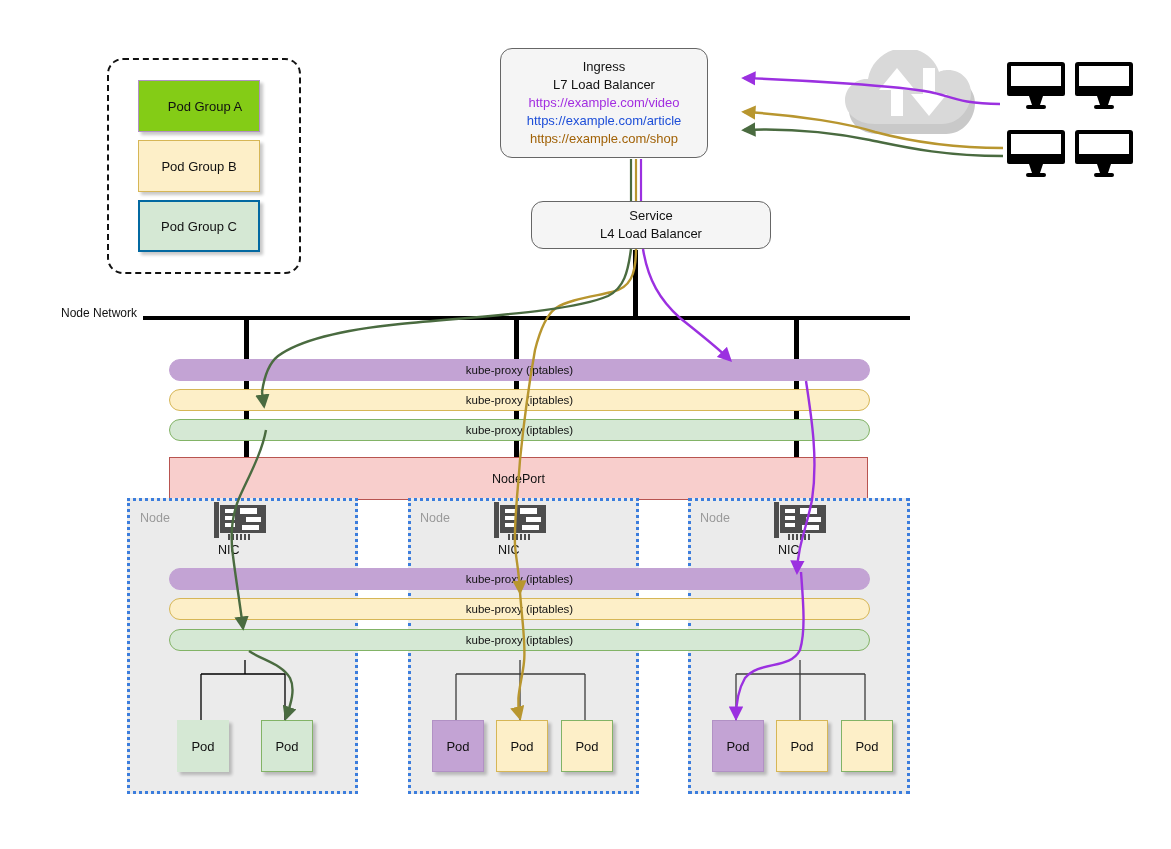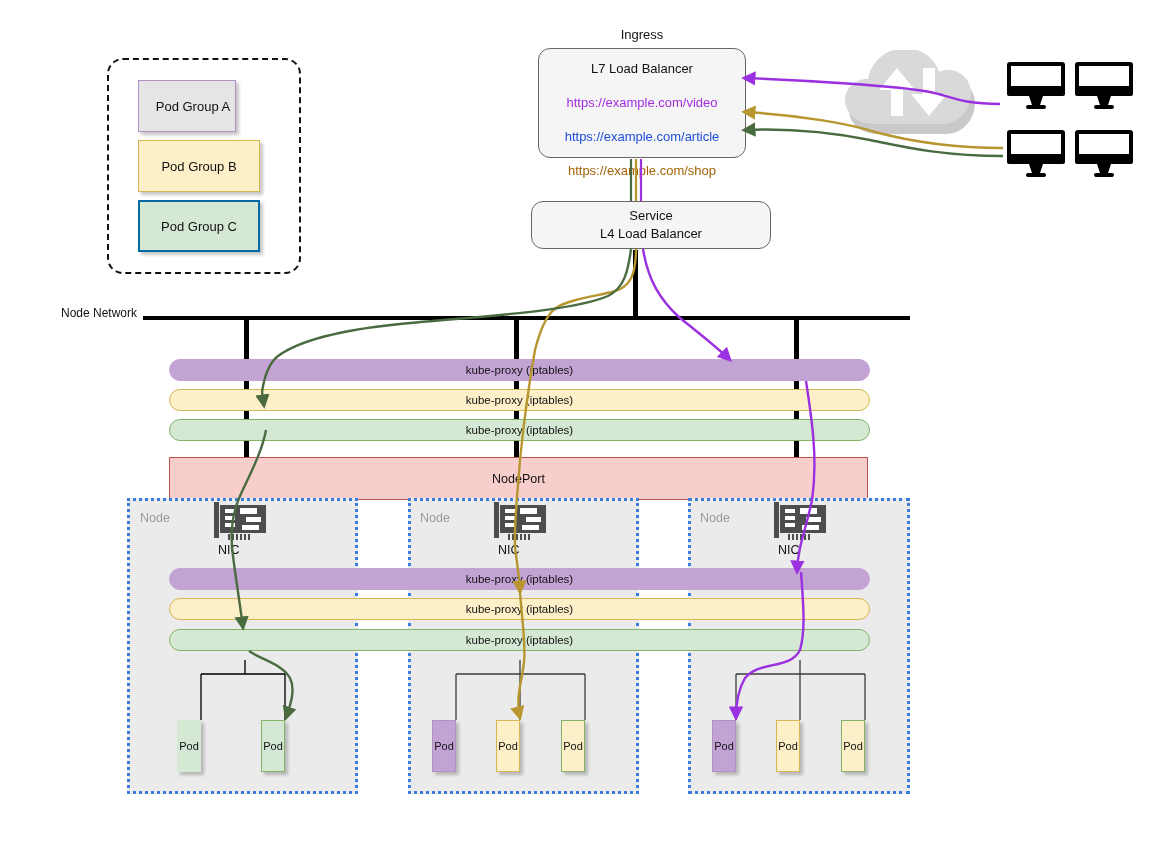--- a/index.html
+++ b/index.html
@@ -8,28 +8,28 @@
   #stage{position:absolute;left:0;top:0;width:1171px;height:849px;}
   svg#wires{position:absolute;left:0;top:0;width:1171px;height:849px;pointer-events:none;}
 
   .abs{position:absolute;box-sizing:border-box;}
 
   
   .legend-box{left:107px;top:58px;width:194px;height:216px;
     border:2px dashed #111;border-radius:16px;background:#fff;}
   .legend-chip{height:52px;display:flex;align-items:center;justify-content:center;
     font-size:13px;box-shadow:3px 3px 3px rgba(0,0,0,.22);box-sizing:border-box;}
-  .chip-a{left:138px;top:80px;width:98px;background:#e5e5e5;border:1px solid #b191c4;padding-left:12px;}
+  .chip-a{left:138px;top:80px;width:122px;background:#84cc16;border:1px solid #b191c4;padding-left:12px;}
   .chip-b{left:138px;top:140px;width:122px;background:#fdefc8;border:1px solid #d6b656;}
   .chip-c{left:138px;top:200px;width:122px;background:#d5e8d4;border:2px solid #0369a1;}
 
   
   .rbox{background:#f5f5f5;border:1px solid #666;border-radius:12px;
         display:flex;flex-direction:column;align-items:center;justify-content:center;}
-  .ingress{left:538px;top:48px;width:208px;height:110px;gap:16px;}
+  .ingress{left:500px;top:48px;width:208px;height:110px;}
   .service{left:531px;top:201px;width:240px;height:48px;}
   .rbox .ln{font-size:13px;line-height:18px;white-space:nowrap;}
   .url-v{color:#a22ee0;text-align:center;} .url-a{color:#1d4ed8;} .url-s{color:#a16207;}
 
   
   .bus{left:143px;top:316px;width:767px;height:4px;background:#000;}
   .bus-label{left:61px;top:306px;font-size:12px;}
   .drop{width:5px;background:#000;}
 
   
@@ -40,22 +40,22 @@
   .bar-g{background:#d5e8d4;border:1px solid #82b366;}
   .nodeport{background:#f8cecc;border:1px solid #b85450;
      display:flex;align-items:center;justify-content:center;font-size:12.5px;}
 
   
   .node-box{background:#ebebeb;border:3px dotted #3b7ddd;}
   .node-lbl{font-size:12.5px;color:#9a9a9a;}
   .nic-lbl{font-size:12.5px;text-align:center;}
 
   
-  .pod{width:24px;height:52px;display:flex;align-items:center;justify-content:center;
-    font-size:11px;box-shadow:3px 3px 3px rgba(0,0,0,.22);box-sizing:border-box;}
+  .pod{width:52px;height:52px;display:flex;align-items:center;justify-content:center;
+    font-size:13px;box-shadow:3px 3px 3px rgba(0,0,0,.22);box-sizing:border-box;}
   .pod-p{background:#c3a3d4;border:1px solid #b191c4;}
   .pod-y{background:#fdefc8;border:1px solid #d6b656;}
   .pod-g{background:#d5e8d4;border:1px solid #82b366;}
   .pod-yg{background:#fdefc8;border:1px solid #82b366;}
   .pod-gg{background:#d5e8d4;border:1px solid #d5e8d4;}
 
   .mon{position:absolute;}
 </style>
 </head>
 <body>

